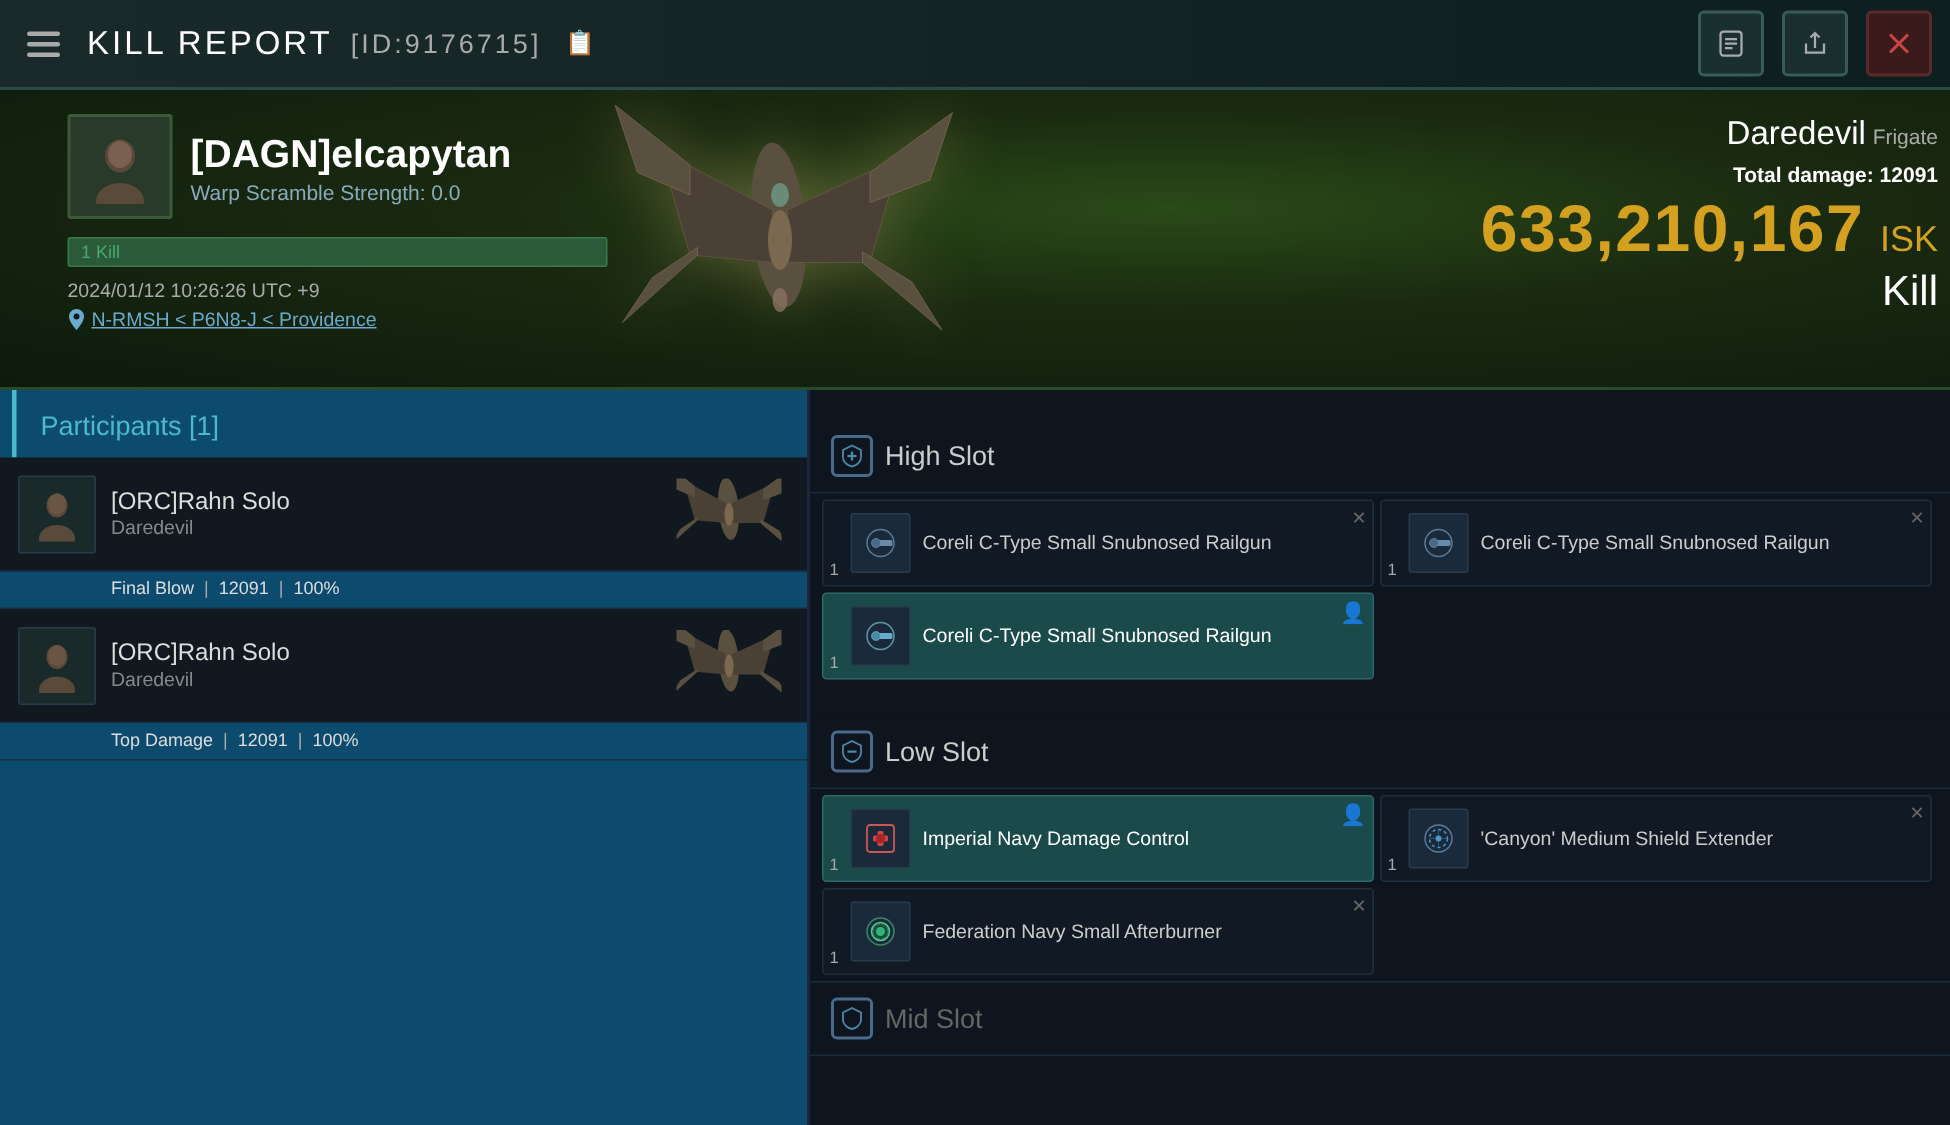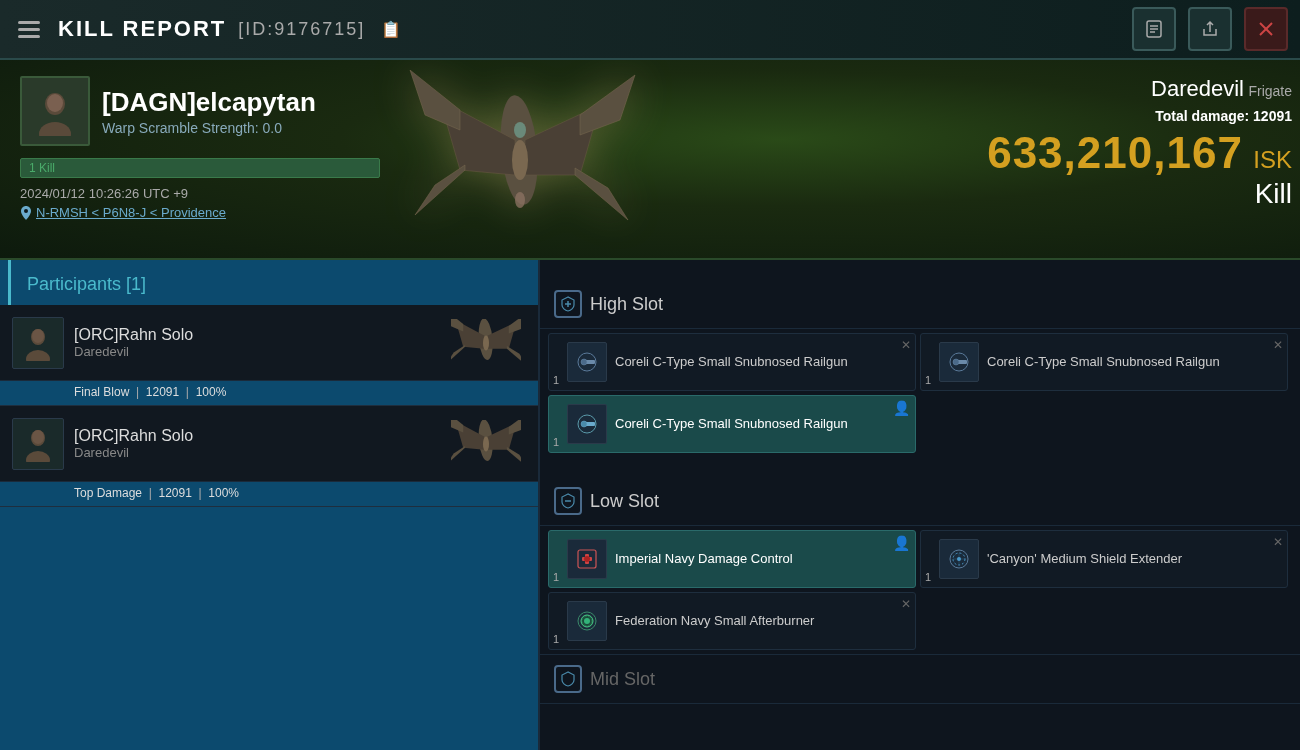--- a/index.html
+++ b/index.html
@@ -24,21 +24,21 @@
     }
     .header-menu-icon {
       display: flex; flex-direction: column; gap: 4px; cursor: pointer;
       padding: 6px;
     }
     .header-menu-icon span {
       display: block; width: 22px; height: 3px; background: #aaa; border-radius: 2px;
     }
     .header-title {
       font-size: 22px;
-      font-weight: 700;
+      font-weight: 400;
       color: #fff;
       letter-spacing: 2px;
       text-transform: uppercase;
     }
     .header-id {
       font-size: 18px;
       color: #aaa;
       font-weight: 400;
     }
     .header-copy-icon {
@@ -56,20 +56,21 @@
     .header-btn.close { border-color: #5a2a2a; background: #3a1a1a; color: #cc4444; }
 
     
     .hero {
       display: flex;
       background: linear-gradient(to right, #1a2818, #2a3a1a, #1a3020);
       height: 200px;
       position: relative;
       overflow: hidden;
       border-bottom: 2px solid #2a4a2a;
+      padding-left: 25px;
     }
     .hero-bg {
       position: absolute; inset: 0;
       background: radial-gradient(ellipse at 60% 40%, #2a4a18 0%, #1a2a10 40%, #0d1a0d 100%);
     }
     .hero-left {
       display: flex;
       flex-direction: column;
       padding: 16px 20px;
       z-index: 1;

